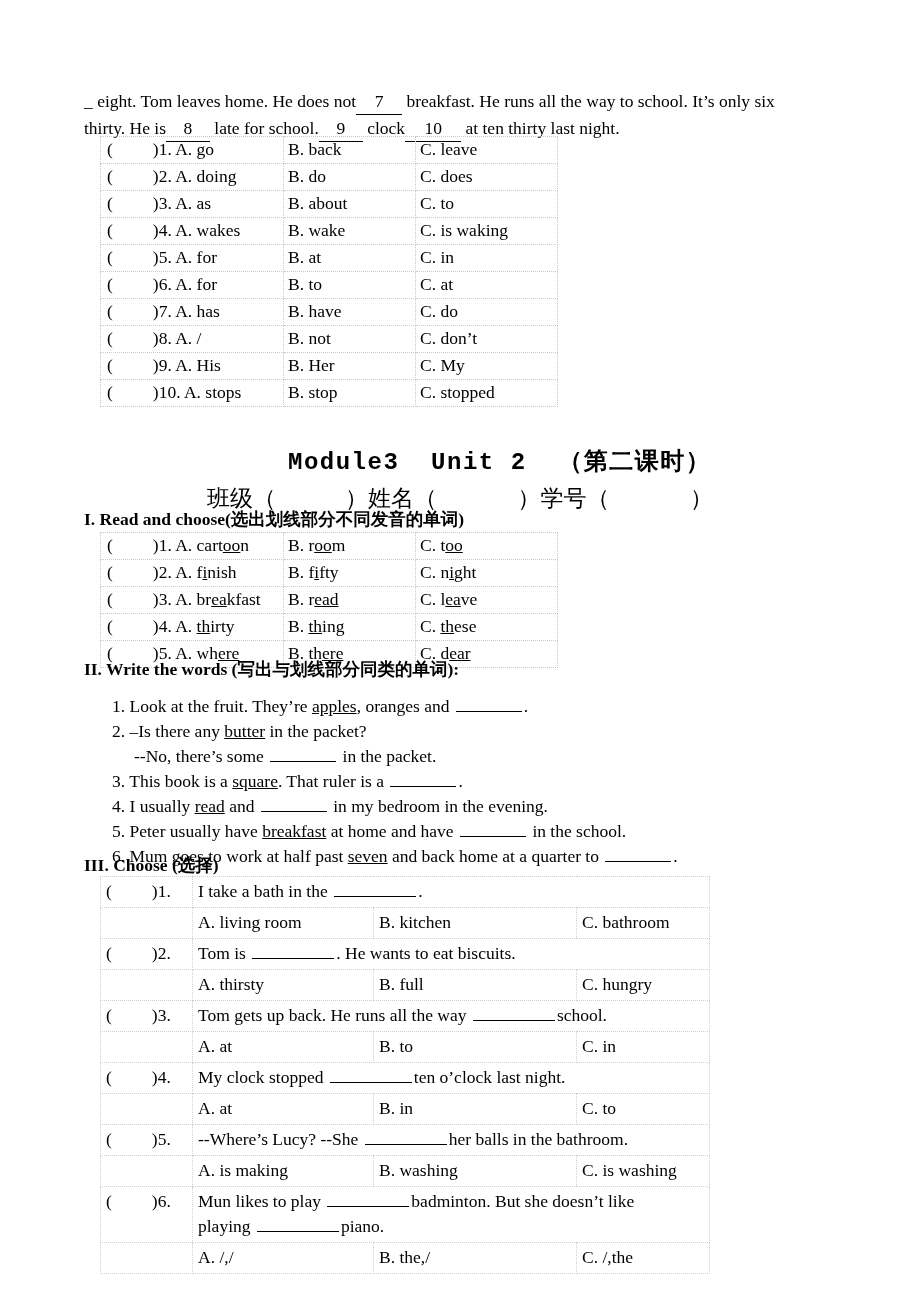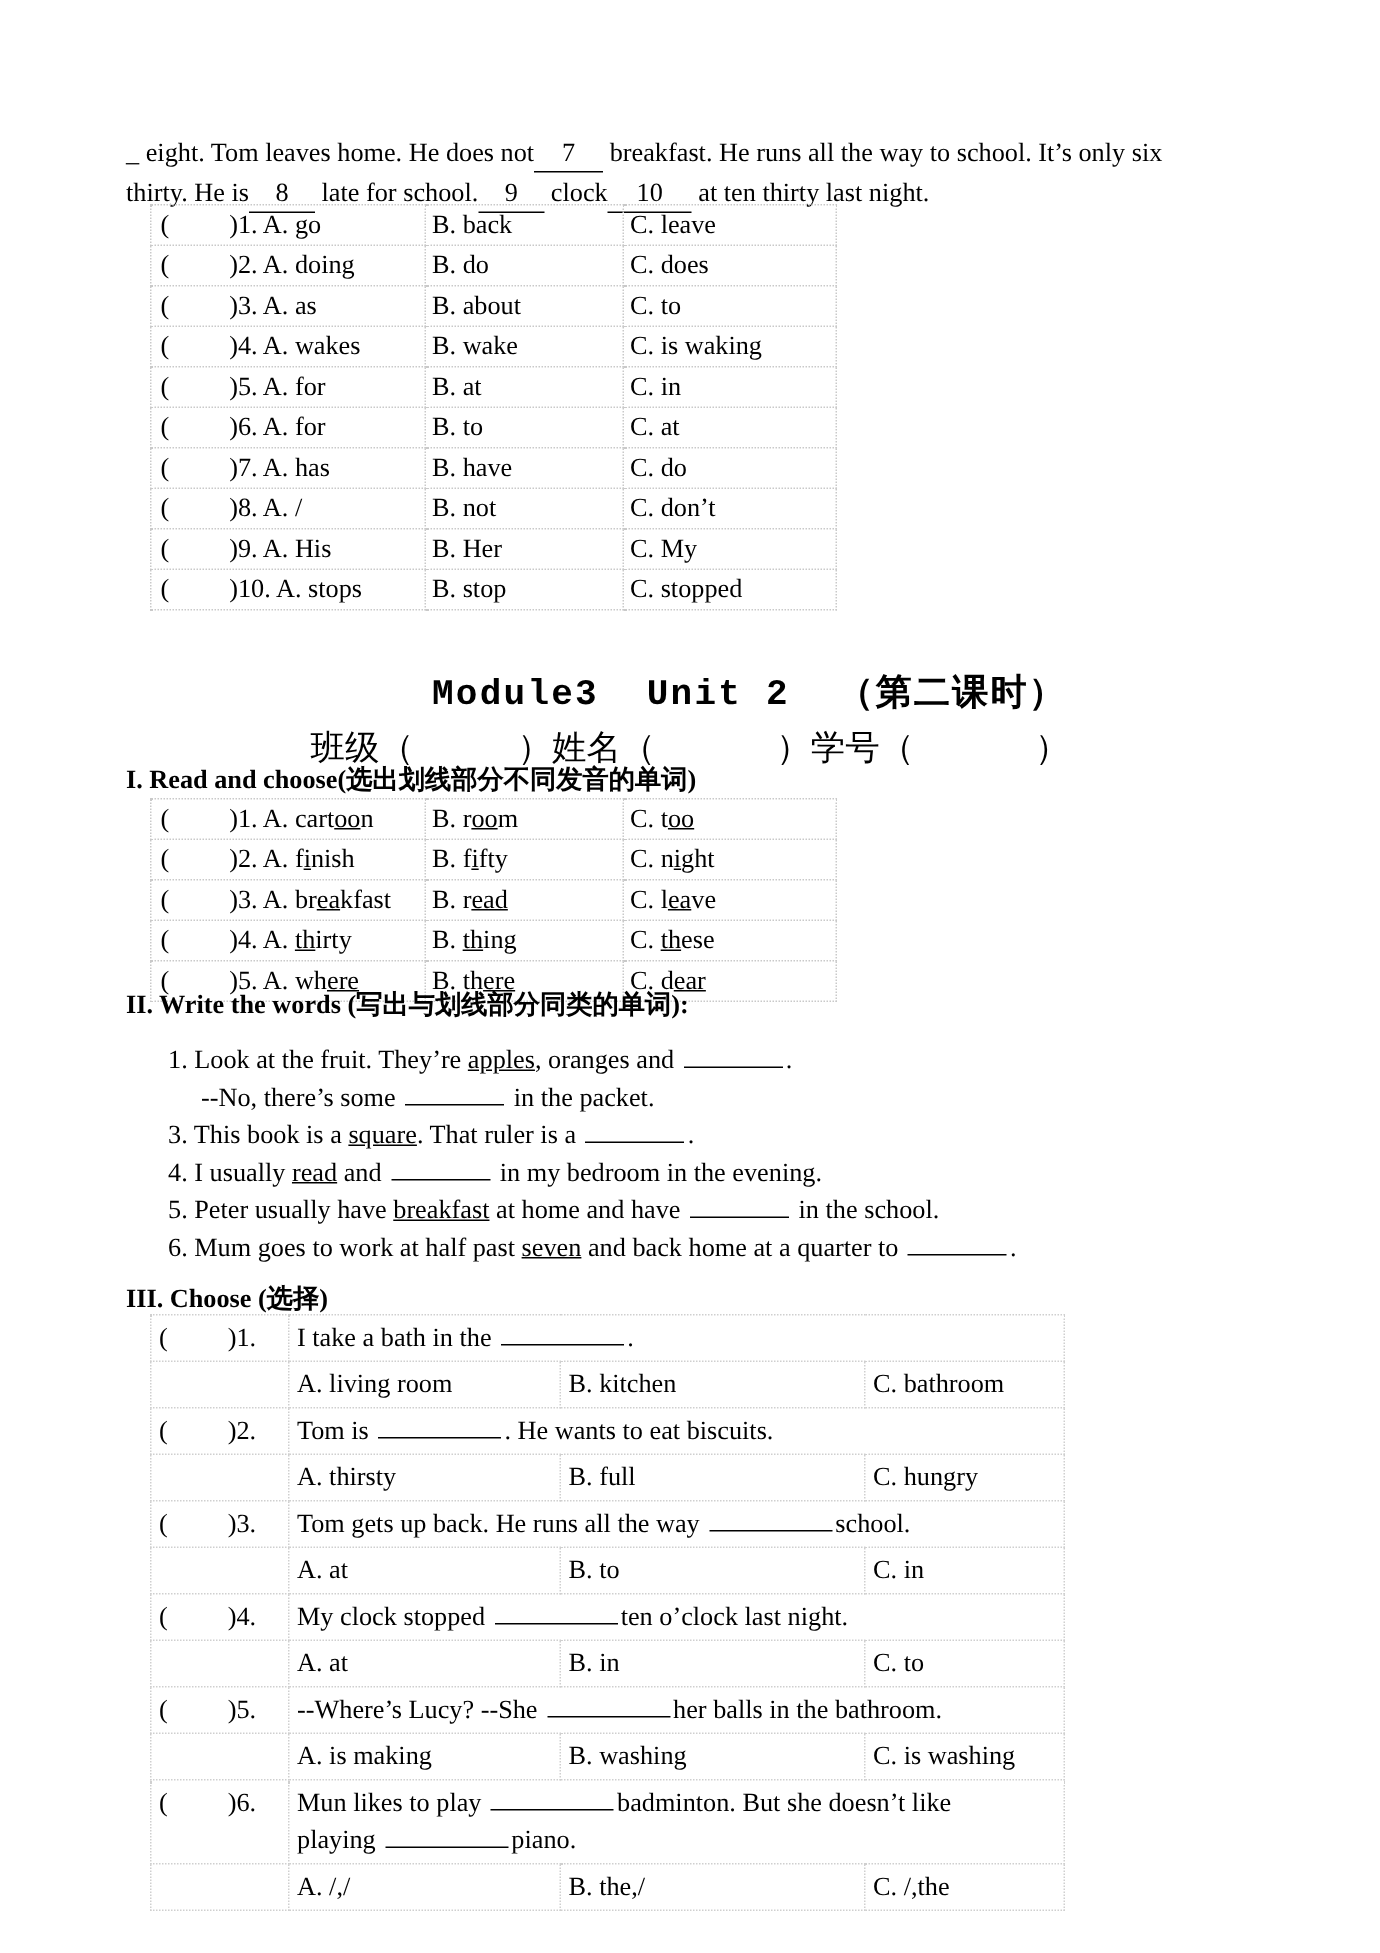--- a/index.html
+++ b/index.html
@@ -215,20 +215,21 @@
           <td>B. th<span class="ul">ere</span></td>
           <td>C. d<span class="ul">ear</span></td>
         </tr>
       </tbody>
   </table>
 
   <div class="heading" style="left:84px; top:658px;">II. Write the words (写出与划线部分同类的单词):</div>
 
   <div class="lines-list" id="sec2-list" style="left:112px; top:682px; width:700px;margin-top:12px;">
       <div><span>1. </span><span>Look at the fruit. They’re </span><span class="ul">apples</span><span>, oranges and </span><span class="blank" style="width:66px;"></span><span>.</span></div>
+      <div><span>2. </span><span>–Is there any </span><span class="ul">butter</span><span> in the packet?</span></div>
       <div><span style="display:inline-block;width:22px;"></span><span>--No, there’s some </span><span class="blank" style="width:66px;"></span><span> in the packet.</span></div>
       <div><span>3. </span><span>This book is a </span><span class="ul">square</span><span>. That ruler is a </span><span class="blank" style="width:66px;"></span><span>.</span></div>
       <div><span>4. </span><span>I usually </span><span class="ul">read</span><span> and </span><span class="blank" style="width:66px;"></span><span> in my bedroom in the evening.</span></div>
       <div><span>5. </span><span>Peter usually have </span><span class="ul">breakfast</span><span> at home and have </span><span class="blank" style="width:66px;"></span><span> in the school.</span></div>
       <div><span>6. </span><span>Mum goes to work at half past </span><span class="ul">seven</span><span> and back home at a quarter to </span><span class="blank" style="width:66px;"></span><span>.</span></div>
     </div>
 
   <div class="heading" style="left:84px; top:854px;">III. Choose (选择)</div>
 
   <table class="choose" id="sec3-table" style="left:100px; top:876px; width:609px;">

